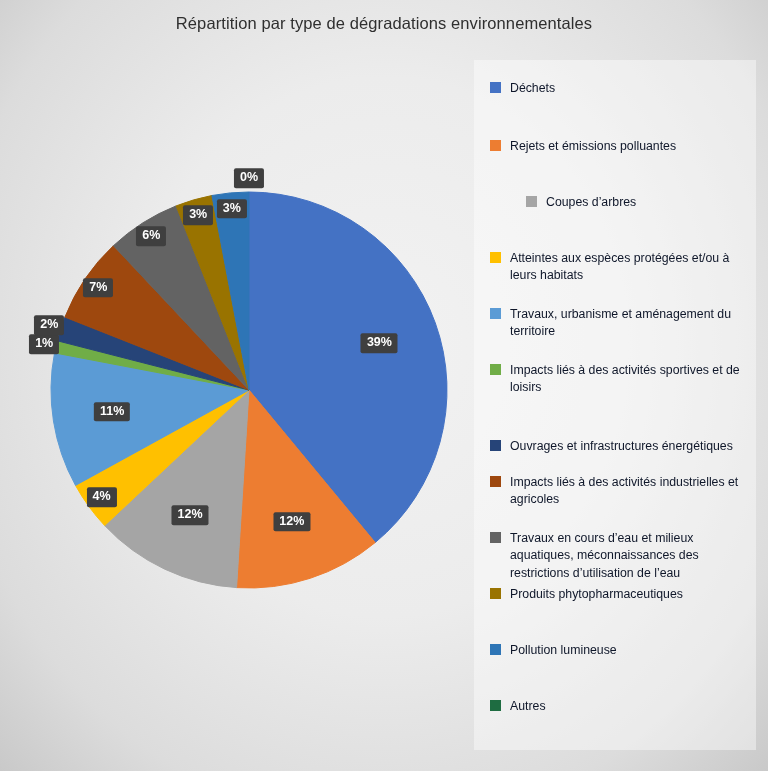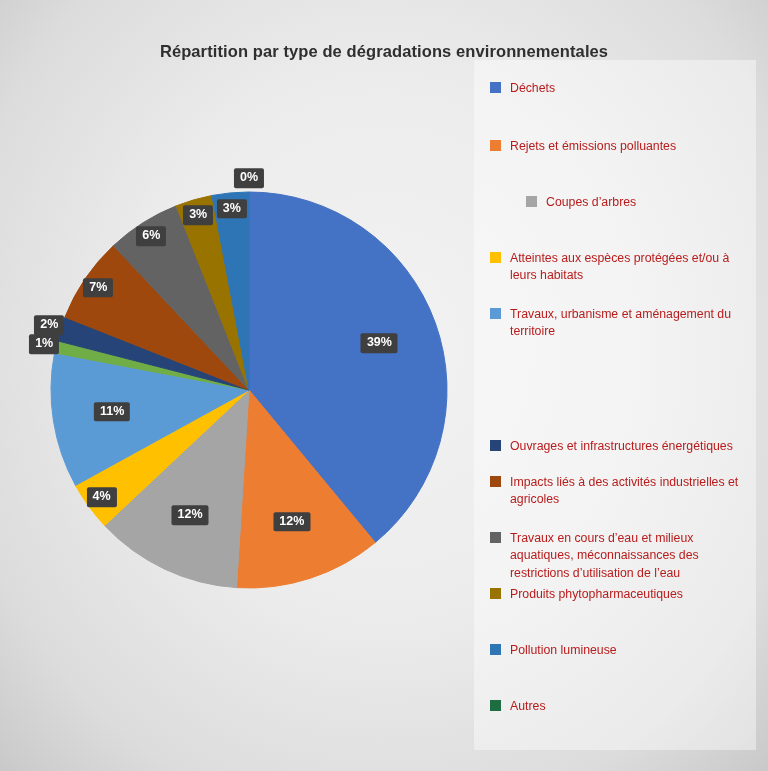--- a/index.html
+++ b/index.html
@@ -14,24 +14,23 @@
     overflow: hidden;
     position: relative;
   }
   #chart-title {
     position: absolute;
     top: 14px;
     left: 0;
     width: 768px;
     text-align: center;
     font-size: 16.5px;
-    font-weight: bold;
+    font-weight: normal;
     color: #2f2f2f;
     letter-spacing: 0.1px;
-    margin-top: 28px;
   }
   #pie-area {
     position: absolute;
     left: 34px;
     top: 175px;
     width: 430px;
     height: 430px;
   }
   #pie-svg {
     position: absolute;
@@ -67,21 +66,21 @@
   }
   .legend-swatch {
     width: 11px;
     height: 11px;
     flex: 0 0 11px;
     margin-top: 2px;
     margin-right: 9px;
   }
   .legend-label {
     font-size: 12.3px;
-    color: #b91c1c;
+    color: #0f172a;
     line-height: 1.42;
   }
 </style>
 </head>
 <body>
 
 <div id="chart-title">Répartition par type de dégradations environnementales</div>
 
 <div id="pie-area">
   <svg id="pie-svg" width="430" height="430" viewBox="0 0 430 430">
@@ -127,20 +126,24 @@
       <span class="legend-label">Coupes d’arbres</span>
     </div>
     <div class="legend-item" style="top: 190px;">
       <span class="legend-swatch" style="background: rgb(255, 192, 0);"></span>
       <span class="legend-label">Atteintes aux espèces protégées et/ou à leurs habitats</span>
     </div>
     <div class="legend-item" style="top: 246px;">
       <span class="legend-swatch" style="background: rgb(91, 155, 213);"></span>
       <span class="legend-label">Travaux, urbanisme et aménagement du territoire</span>
     </div>
+    <div class="legend-item" style="top: 302px;">
+      <span class="legend-swatch" style="background: rgb(112, 173, 71);"></span>
+      <span class="legend-label">Impacts liés à des activités sportives et de loisirs</span>
+    </div>
     <div class="legend-item" style="top: 378px;">
       <span class="legend-swatch" style="background: rgb(38, 68, 120);"></span>
       <span class="legend-label">Ouvrages et infrastructures énergétiques</span>
     </div>
     <div class="legend-item" style="top: 414px;">
       <span class="legend-swatch" style="background: rgb(158, 72, 14);"></span>
       <span class="legend-label">Impacts liés à des activités industrielles et agricoles</span>
     </div>
     <div class="legend-item" style="top: 470px;">
       <span class="legend-swatch" style="background: rgb(99, 99, 99);"></span>

